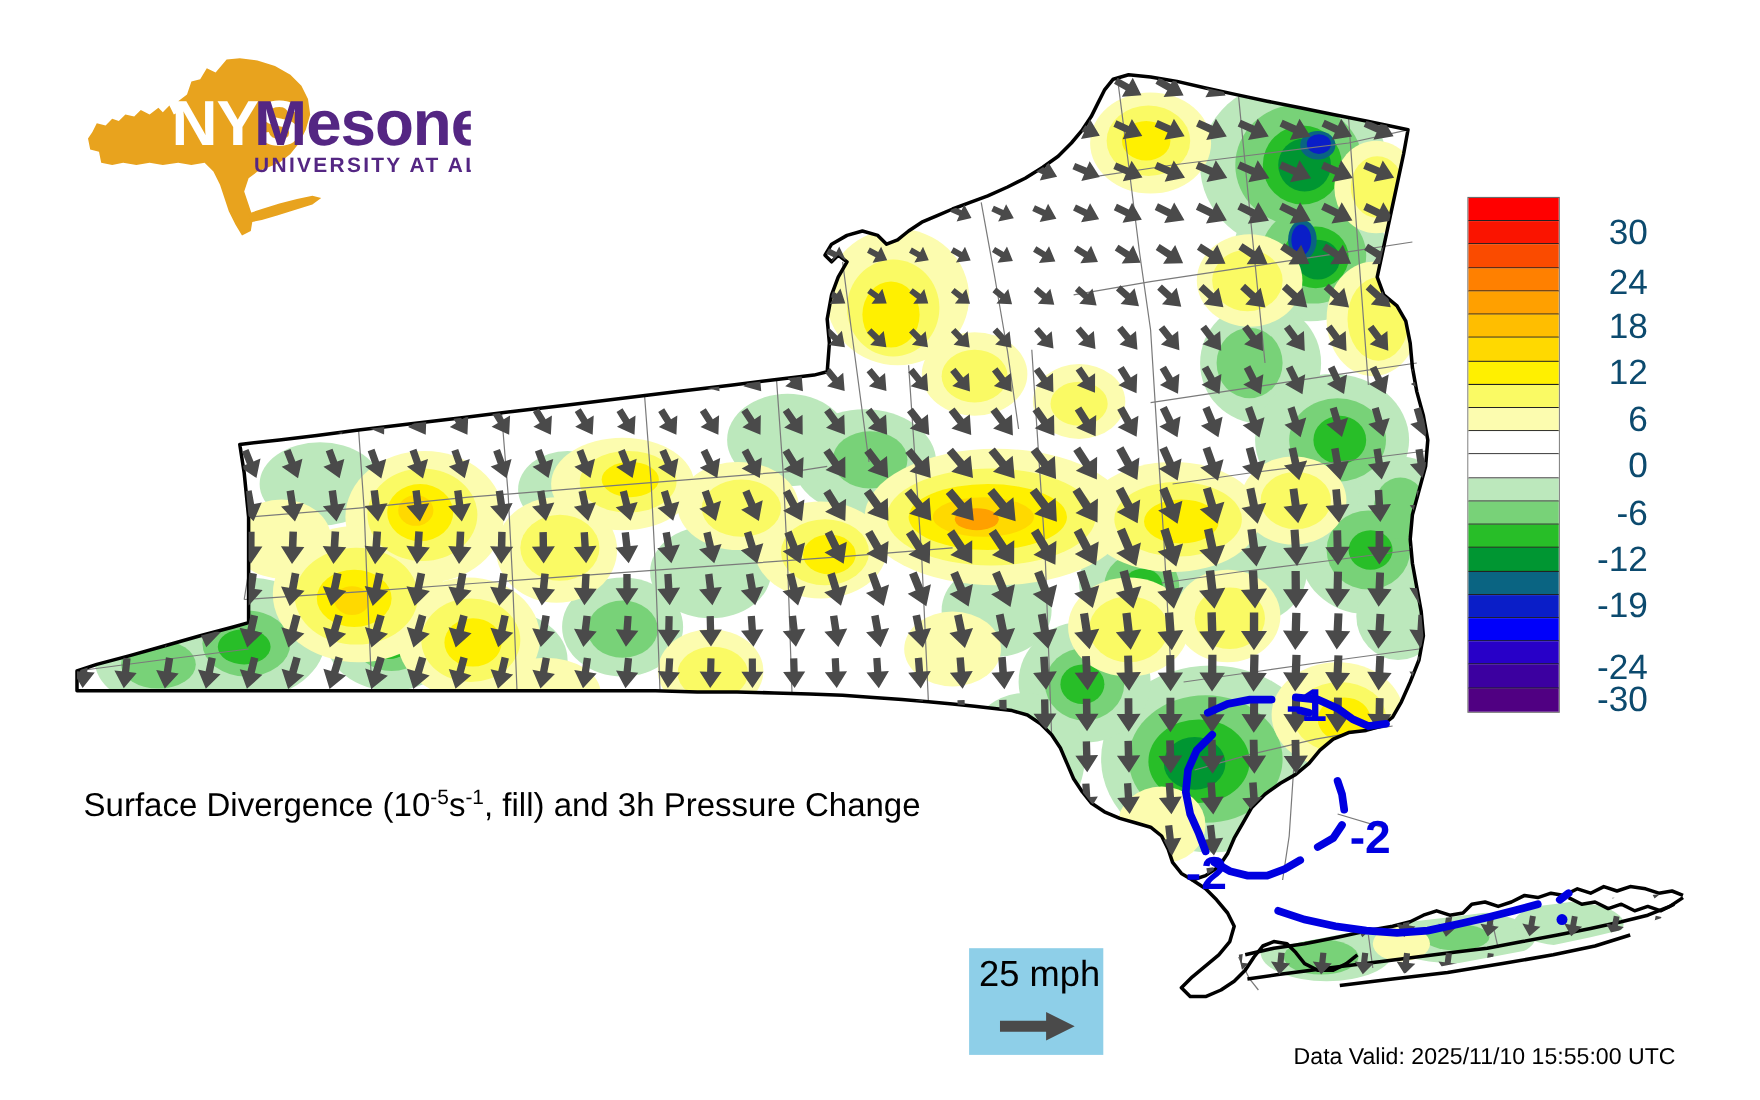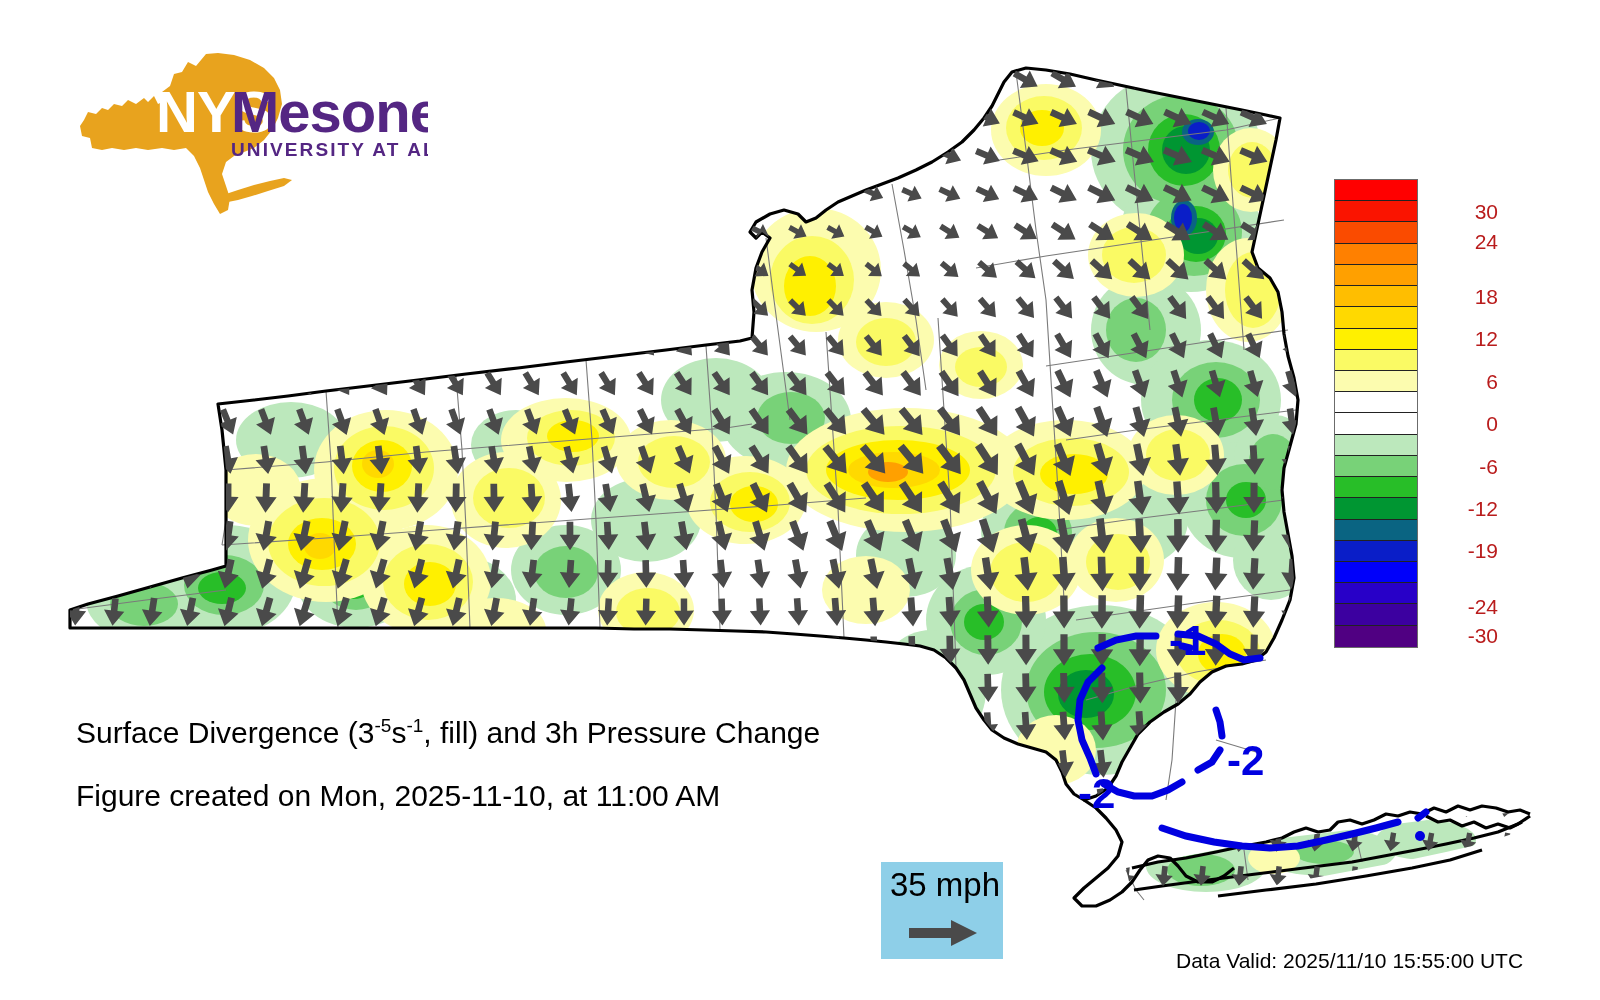--- a/index.html
+++ b/index.html
@@ -21,21 +21,21 @@
   
   #map{position:absolute;left:0;top:0;width:1600px;height:1000px;}
 
   
   #cbar{position:absolute;left:1308px;top:179px;width:84px;height:469px;
         border:1px solid #6b6b6b;box-sizing:border-box;}
   .cband{width:100%;border-bottom:1px solid #222;box-sizing:border-box;}
   .cband:last-child{border-bottom:none;}
   #cbarlabels{position:absolute;left:1400px;top:160px;width:80px;height:510px;}
   .cblabel{position:absolute;left:0;width:72px;text-align:right;
-           font-size:21px;line-height:31px;color:#b91c1c;}
+           font-size:32px;line-height:31px;color:#0c4a6e;}
 
   
   #caption{position:absolute;left:50px;top:718px;width:900px;}
   .capline{font-size:30px;line-height:30px;color:#000;margin-bottom:33px;
            white-space:nowrap;}
   .capline sup{font-size:19px;vertical-align:super;line-height:0;}
 
   
   #windlegend{position:absolute;left:855px;top:862px;width:122px;height:97px;
               background:#8ecfe8;}
@@ -1108,41 +1108,40 @@
       <div class="cband" style="height: 21.2273px; background: rgb(0, 150, 50);"></div>
       <div class="cband" style="height: 21.2273px; background: rgb(10, 100, 130);"></div>
       <div class="cband" style="height: 21.2273px; background: rgb(10, 30, 200);"></div>
       <div class="cband" style="height: 21.2273px; background: rgb(0, 0, 250);"></div>
       <div class="cband" style="height: 21.2273px; background: rgb(40, 0, 200);"></div>
       <div class="cband" style="height: 21.2273px; background: rgb(60, 0, 160);"></div>
       <div class="cband" style="height: 21.2273px; background: rgb(80, 0, 130);"></div>
     </div>
   <div id="cbarlabels">
       <div class="cblabel" style="top: 35.8409px;">30</div>
-      <div class="cblabel" style="top: 66px;">24</div>
+      <div class="cblabel" style="top: 81px;">24</div>
       <div class="cblabel" style="top: 120.75px;">18</div>
       <div class="cblabel" style="top: 163.205px;">12</div>
       <div class="cblabel" style="top: 205.659px;">6</div>
       <div class="cblabel" style="top: 248.114px;">0</div>
       <div class="cblabel" style="top: 290.568px;">-6</div>
       <div class="cblabel" style="top: 333.023px;">-12</div>
       <div class="cblabel" style="top: 375.477px;">-19</div>
       <div class="cblabel" style="top: 431px;">-24</div>
       <div class="cblabel" style="top: 460.386px;">-30</div>
     </div>
 
   <div id="caption">
     <div class="capline">
-      <span>Surface Divergence (3</span><sup>-5</sup><span>s</span><sup>-1</sup><span>, fill) and 3h Pressure Change</span>
+      <span>Surface Divergence (10</span><sup>-5</sup><span>s</span><sup>-1</sup><span>, fill) and 3h Pressure Change</span>
     </div>
-    <div class="capline">Figure created on Mon, 2025-11-10, at 11:00 AM</div>
   </div>
 
   <div id="windlegend">
-    <div class="wl-text">35 mph</div>
+    <div class="wl-text">25 mph</div>
     <svg class="wl-arrow" width="70" height="32" viewBox="0 0 70 32">
       <path d="M0 11 L42 11 L42 3 L68 16 L42 29 L42 21 L0 21 Z" fill="#4a4a4a"></path>
     </svg>
   </div>
 
   <div id="footer">Data Valid: 2025/11/10 15:55:00 UTC</div>
 
 </div>
 
 </body></html>

